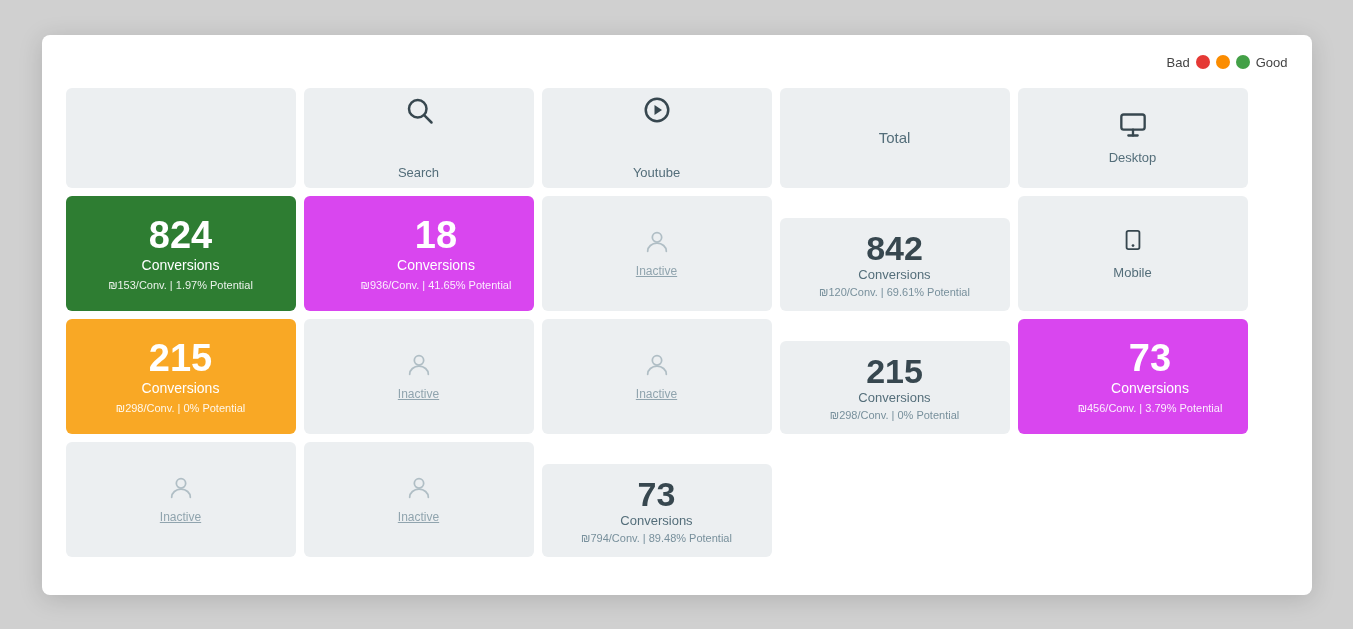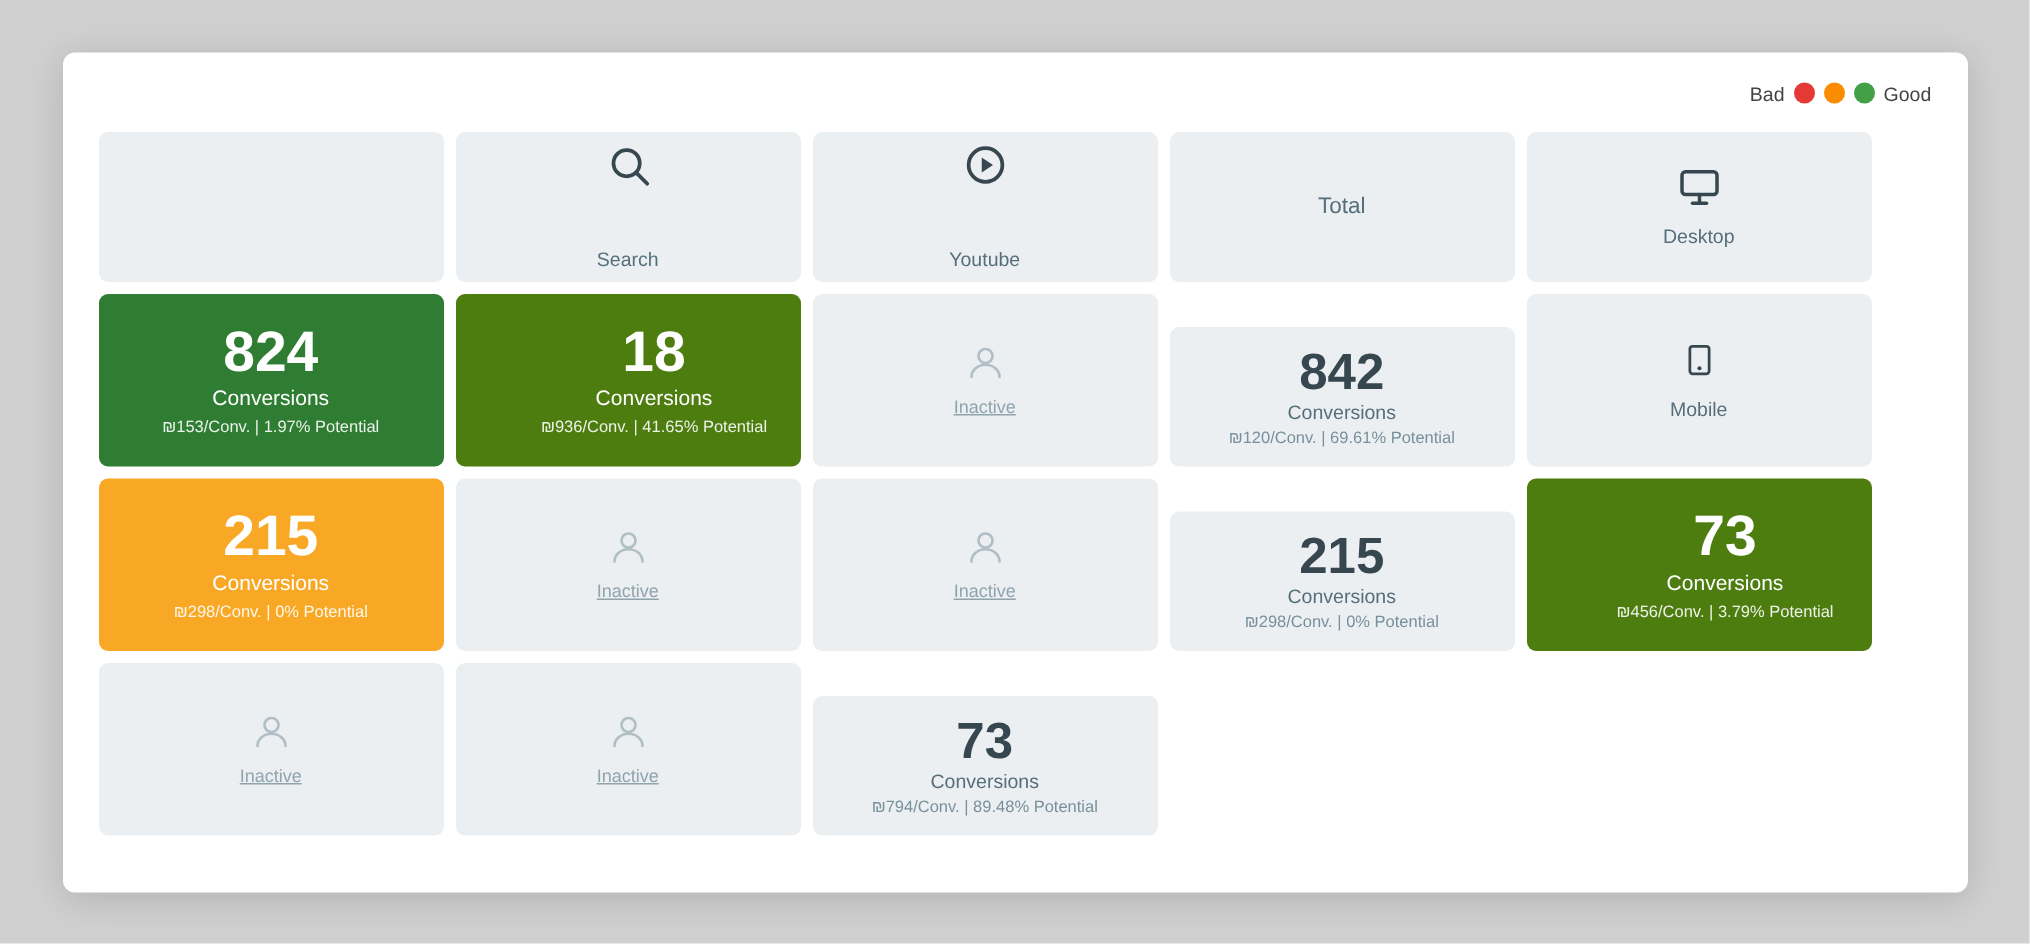--- a/index.html
+++ b/index.html
@@ -84,21 +84,21 @@
       margin-bottom: 2px;
     }
     .inactive-label {
       font-size: 12px;
       color: #90a4ae;
       text-decoration: underline;
     }
     
     .cell-green { background: #2e7d32; border-radius: 6px; }
     .cell-orange { background: #f9a825; border-radius: 6px; }
-    .cell-red { background: #4d7c0f; border-radius: 6px; padding-left: 35px; }
+    .cell-red { background: #d946ef; border-radius: 6px; padding-left: 35px; }
     .conv-number {
       font-size: 38px;
       font-weight: 700;
       color: #fff;
       line-height: 1.1;
     }
     .conv-label {
       font-size: 14px;
       color: #fff;
       margin-bottom: 6px;

